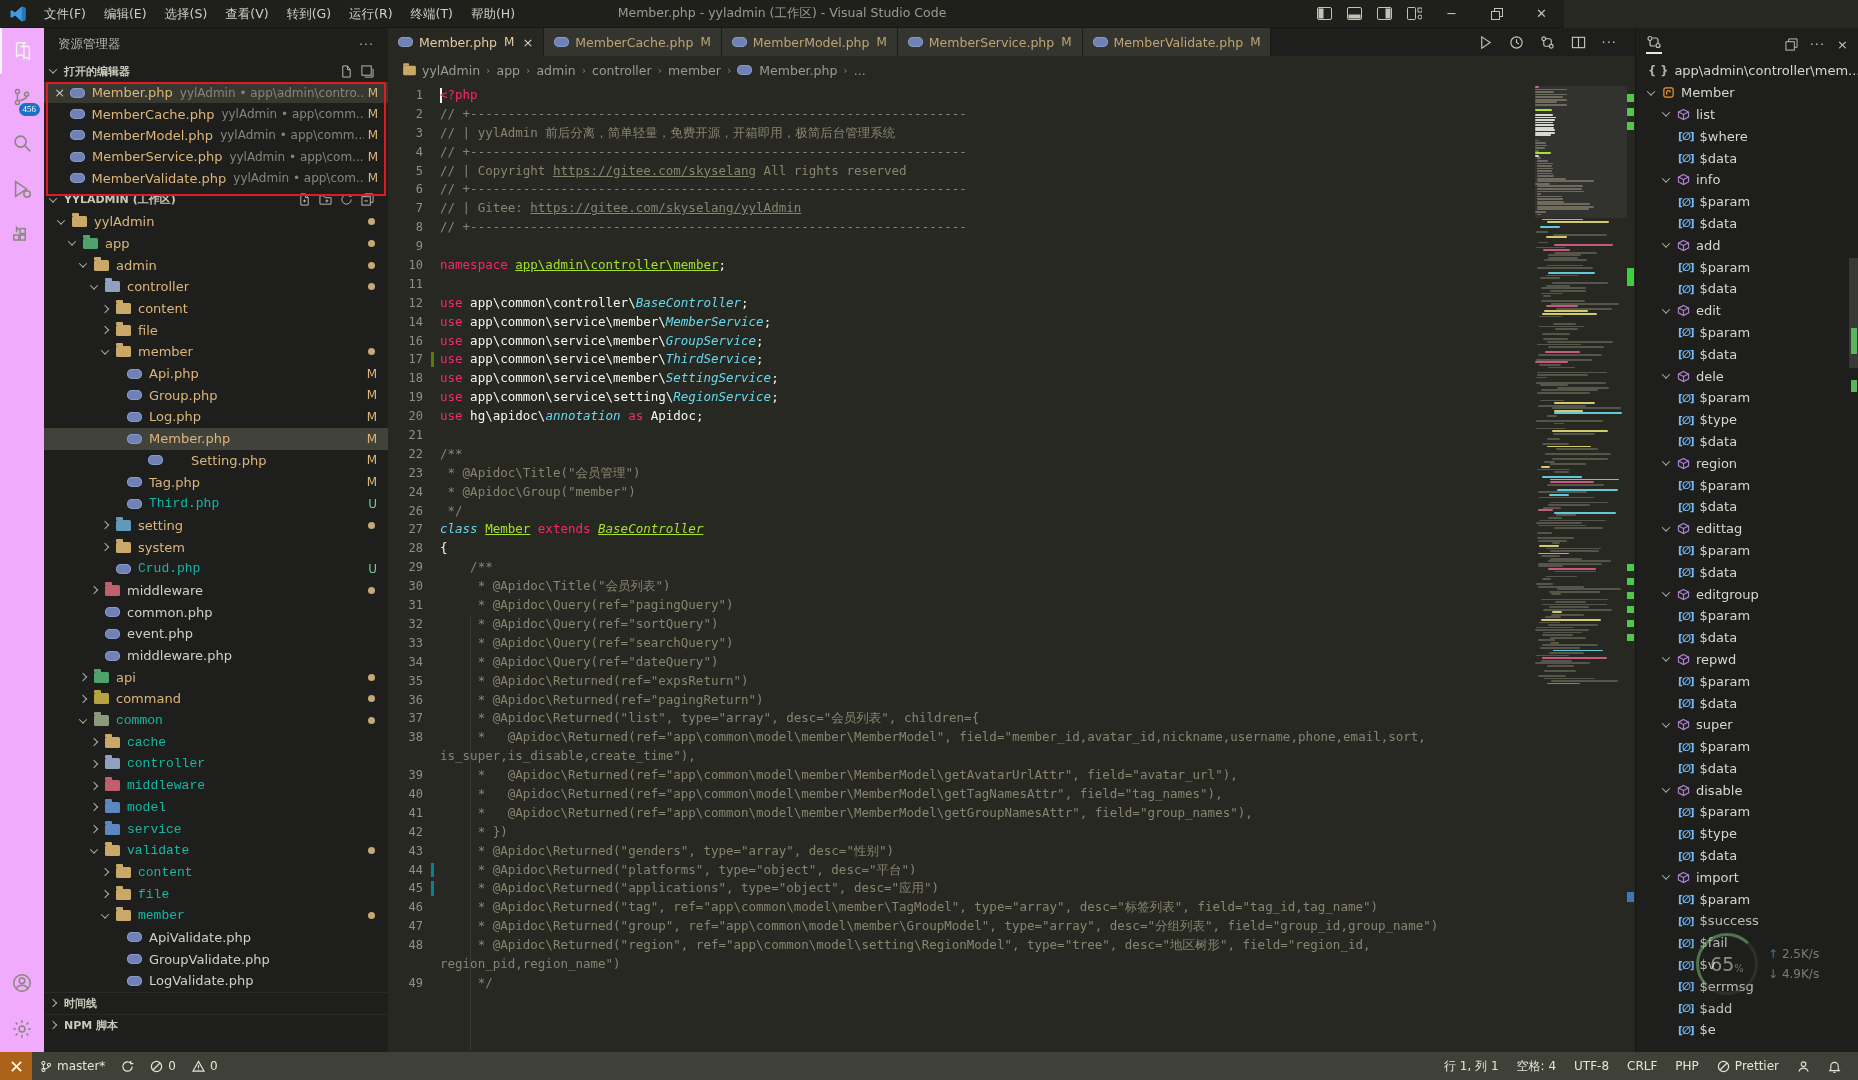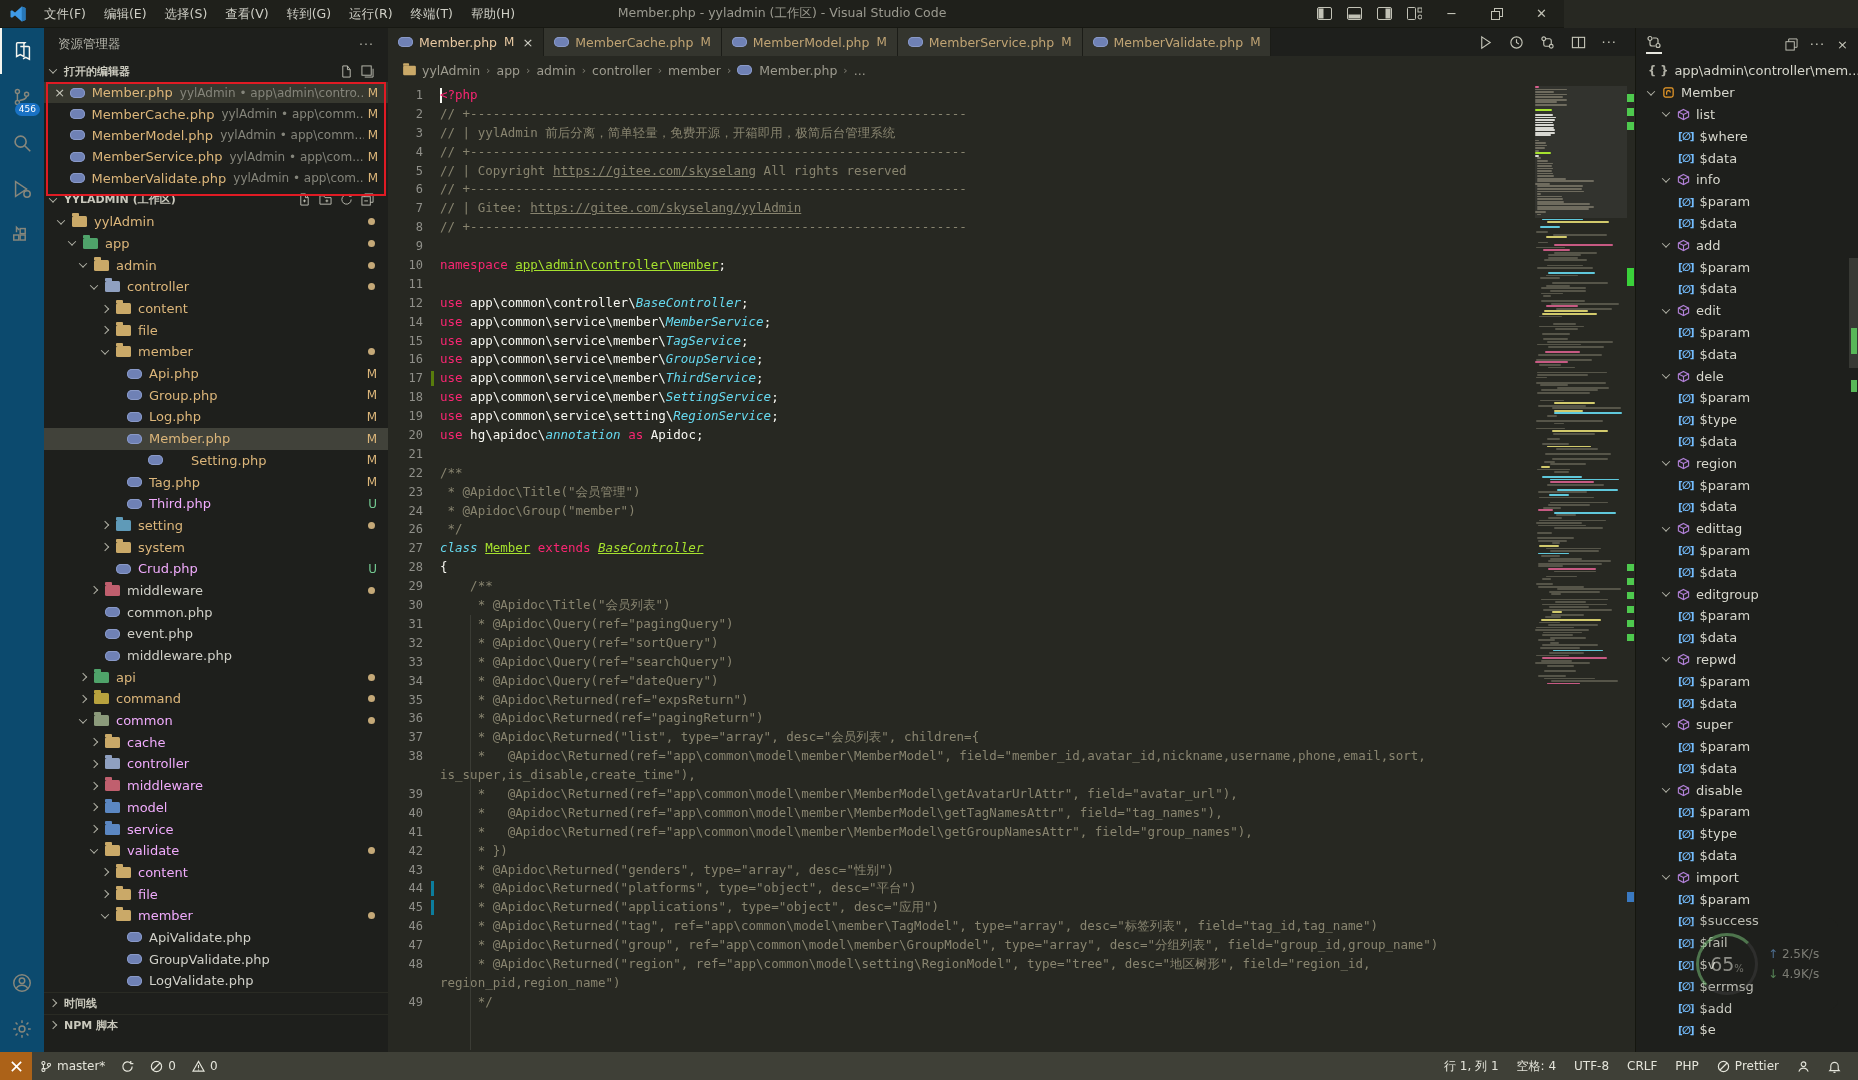--- a/index.html
+++ b/index.html
@@ -10,21 +10,21 @@
   #titlebar { position:absolute; left:0; top:0; width:1564px; height:28px; background:#1f201b;
     display:flex; align-items:center; border-bottom:1px solid #171812; z-index:10;}
   #vscode-logo { width:18px; height:18px; margin:0 8px 0 9px; }
   .menu-item { padding:0 9px; font-size:12.5px; color:#cfcfc6; line-height:28px; }
   #window-title { position:absolute; left:0; right:0; text-align:center; font-size:12.5px; color:#9b9a90; pointer-events:none;}
   #win-controls { margin-left:auto; display:flex; align-items:center; height:28px; z-index:11;}
   .layout-ico { width:30px; height:28px; display:flex; align-items:center; justify-content:center; color:#c2c2b6;}
   .win-btn { width:45px; height:28px; display:flex; align-items:center; justify-content:center; color:#c2c2b6; font-size:13px;}
 
   
-  #activitybar { position:absolute; left:0; top:28px; width:44px; height:1024px; background:#0c4a6e; z-index:5;}
+  #activitybar { position:absolute; left:0; top:28px; width:44px; height:1024px; background:#f0abfc; z-index:5;font-family:Liberation Serif, serif;}
   .act-item { width:44px; height:46px; display:flex; align-items:center; justify-content:center; color:#87877c; position:relative;}
   .act-item.active { color:#f5f5ef; border-left:2px solid #f5f5ef; }
   .act-badge { position:absolute; right:4px; bottom:4px; background:#1a72c4; color:#fff; border-radius:9px;
     font-size:9px; padding:1px 4px; line-height:11px; }
   #act-bottom { position:absolute; bottom:0; left:0; }
 
   
   #sidebar { position:absolute; left:44px; top:28px; width:344px; height:1024px; background:#1e1f1c; z-index:4; overflow:hidden;}
   #sidebar-title { height:32px; display:flex; align-items:center; padding:0 14px; font-size:12.5px; color:#b4b4aa; }
   #sidebar-title .more { margin-left:auto; color:#b4b4aa; letter-spacing:1px; }
@@ -42,21 +42,21 @@
   .tree-row.sel { background:#41423a; }
   .chv { width:6px; height:6px; border-right:1.3px solid #b0b0a5; border-bottom:1.3px solid #b0b0a5;
      flex:0 0 auto; margin-right:8px; }
   .chv.e { transform:rotate(45deg) translate(-1px,-1px); }
   .chv.c { transform:rotate(-45deg); }
   .chv-sp { width:14px; flex:0 0 auto;}
   .fico { width:15px; height:11px; border-radius:1.5px; position:relative; margin-right:7px; flex:0 0 auto;}
   .fico::before { content:""; position:absolute; top:-3px; left:0; width:7px; height:3px; background:inherit; border-radius:1px 1px 0 0;}
   .pico { width:15px; height:10px; border-radius:5px; background:#6f81b5; margin-right:7px; flex:0 0 auto;
     box-shadow:inset 0 0 0 1px #8a9ac8; }
-  .tname.tan { color:#dcb67a; } .tname.green { color:#f0abfc; } .tname.gray { color:#d0d0c8; }
+  .tname.tan { color:#dcb67a; } .tname.green { color:#14b8a6;font-family:Liberation Mono, monospace; } .tname.gray { color:#d0d0c8; }
   .badge-M { margin-left:auto; color:#dcb67a; font-size:12px; padding-right:11px;}
   .badge-U { margin-left:auto; color:#73C991; font-size:12px; padding-right:11px;}
   .badge-dot { margin-left:auto; margin-right:13px; width:7px; height:7px; border-radius:50%; background:#c5a978;}
   #red-box { position:absolute; left:2px; top:54px; width:340px; height:114px; border:2.5px solid #e01b24; z-index:50; pointer-events:none;}
   .bottom-sect { height:22px; display:flex; align-items:center; font-weight:bold; font-size:11px; color:#c9c8bc;
     border-top:1px solid #2a2b24; padding-left:6px;}
 
   
   #editor { position:absolute; left:388px; top:28px; width:1247px; height:1024px; background:#272822; z-index:3;}
   #tabstrip { height:28px; background:#1e1f1c; display:flex; align-items:stretch; }
@@ -616,21 +616,20 @@
         <div class="crow"><div class="gut">4</div><div class="ctext"><span class="c">// +------------------------------------------------------------------</span></div></div>
         <div class="crow"><div class="gut">5</div><div class="ctext"><span class="c">// | Copyright </span><span class="u">https://gitee.com/skyselang</span><span class="c"> All rights reserved</span></div></div>
         <div class="crow"><div class="gut">6</div><div class="ctext"><span class="c">// +------------------------------------------------------------------</span></div></div>
         <div class="crow"><div class="gut">7</div><div class="ctext"><span class="c">// | Gitee: </span><span class="u">https://gitee.com/skyselang/yylAdmin</span></div></div>
         <div class="crow"><div class="gut">8</div><div class="ctext"><span class="c">// +------------------------------------------------------------------</span></div></div>
         <div class="crow"><div class="gut">9</div><div class="ctext"></div></div>
         <div class="crow"><div class="gut">10</div><div class="ctext"><span class="k">namespace </span><span class="g">app\admin\controller\member</span><span class="w">;</span></div></div>
         <div class="crow"><div class="gut">11</div><div class="ctext"></div></div>
         <div class="crow"><div class="gut">12</div><div class="ctext"><span class="k">use </span><span class="w">app\common\controller\</span><span class="t">BaseController</span><span class="w">;</span></div></div>
         <div class="crow"><div class="gut">14</div><div class="ctext"><span class="k">use </span><span class="w">app\common\service\member\</span><span class="t">MemberService</span><span class="w">;</span></div></div>
-        <div class="crow"><div class="gut">15</div><div class="ctext"><span class="k">use </span><span class="w">app\common\service\member\</span><span class="t">TagService</span><span class="w">;</span></div></div>
         <div class="crow"><div class="gut">16</div><div class="ctext"><span class="k">use </span><span class="w">app\common\service\member\</span><span class="t">GroupService</span><span class="w">;</span></div></div>
         <div class="crow"><div class="gut">17<span class="gmark add"></span></div><div class="ctext"><span class="k">use </span><span class="w">app\common\service\member\</span><span class="t">ThirdService</span><span class="w">;</span></div></div>
         <div class="crow"><div class="gut">18</div><div class="ctext"><span class="k">use </span><span class="w">app\common\service\member\</span><span class="t">SettingService</span><span class="w">;</span></div></div>
         <div class="crow"><div class="gut">19</div><div class="ctext"><span class="k">use </span><span class="w">app\common\service\setting\</span><span class="t">RegionService</span><span class="w">;</span></div></div>
         <div class="crow"><div class="gut">20</div><div class="ctext"><span class="k">use </span><span class="w">hg\apidoc\</span><span class="t">annotation</span><span class="k"> as </span><span class="w">Apidoc;</span></div></div>
         <div class="crow"><div class="gut">21</div><div class="ctext"></div></div>
         <div class="crow"><div class="gut">22</div><div class="ctext"><span class="c">/**</span></div></div>
         <div class="crow"><div class="gut">23</div><div class="ctext"><span class="c"> * @Apidoc\Title("会员管理")</span></div></div>
         <div class="crow"><div class="gut">24</div><div class="ctext"><span class="c"> * @Apidoc\Group("member")</span></div></div>
         <div class="crow"><div class="gut">26</div><div class="ctext"><span class="c"> */</span></div></div>

